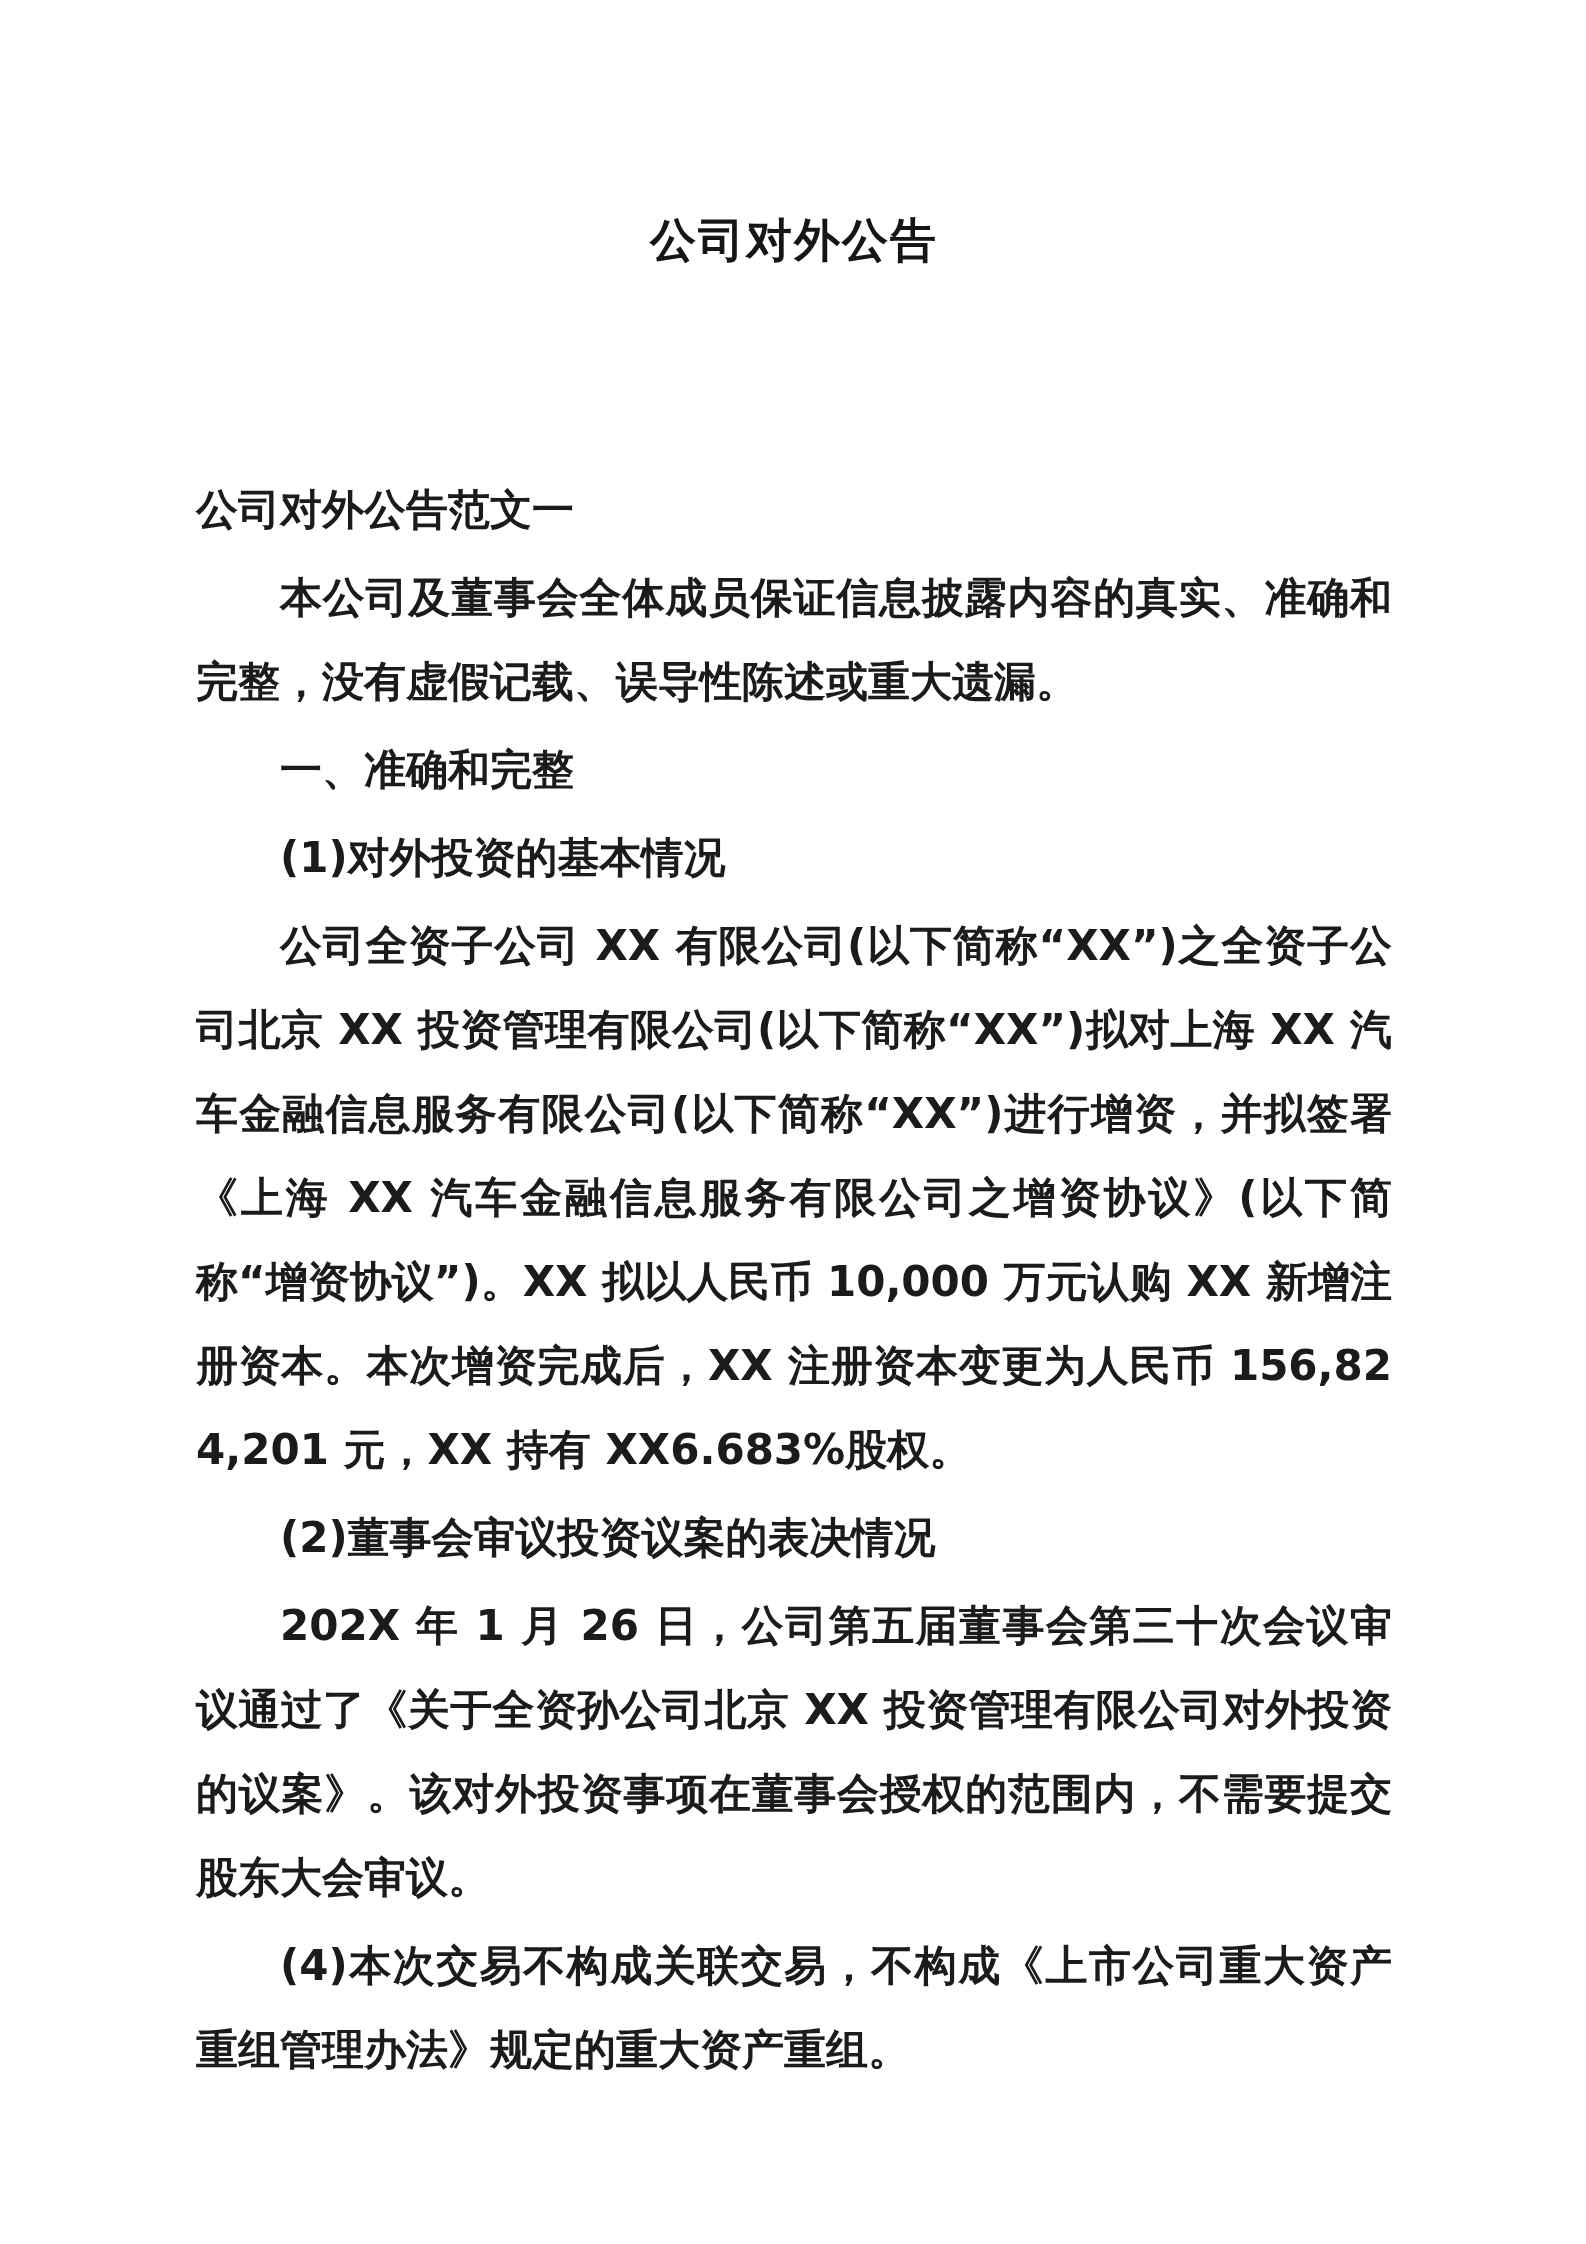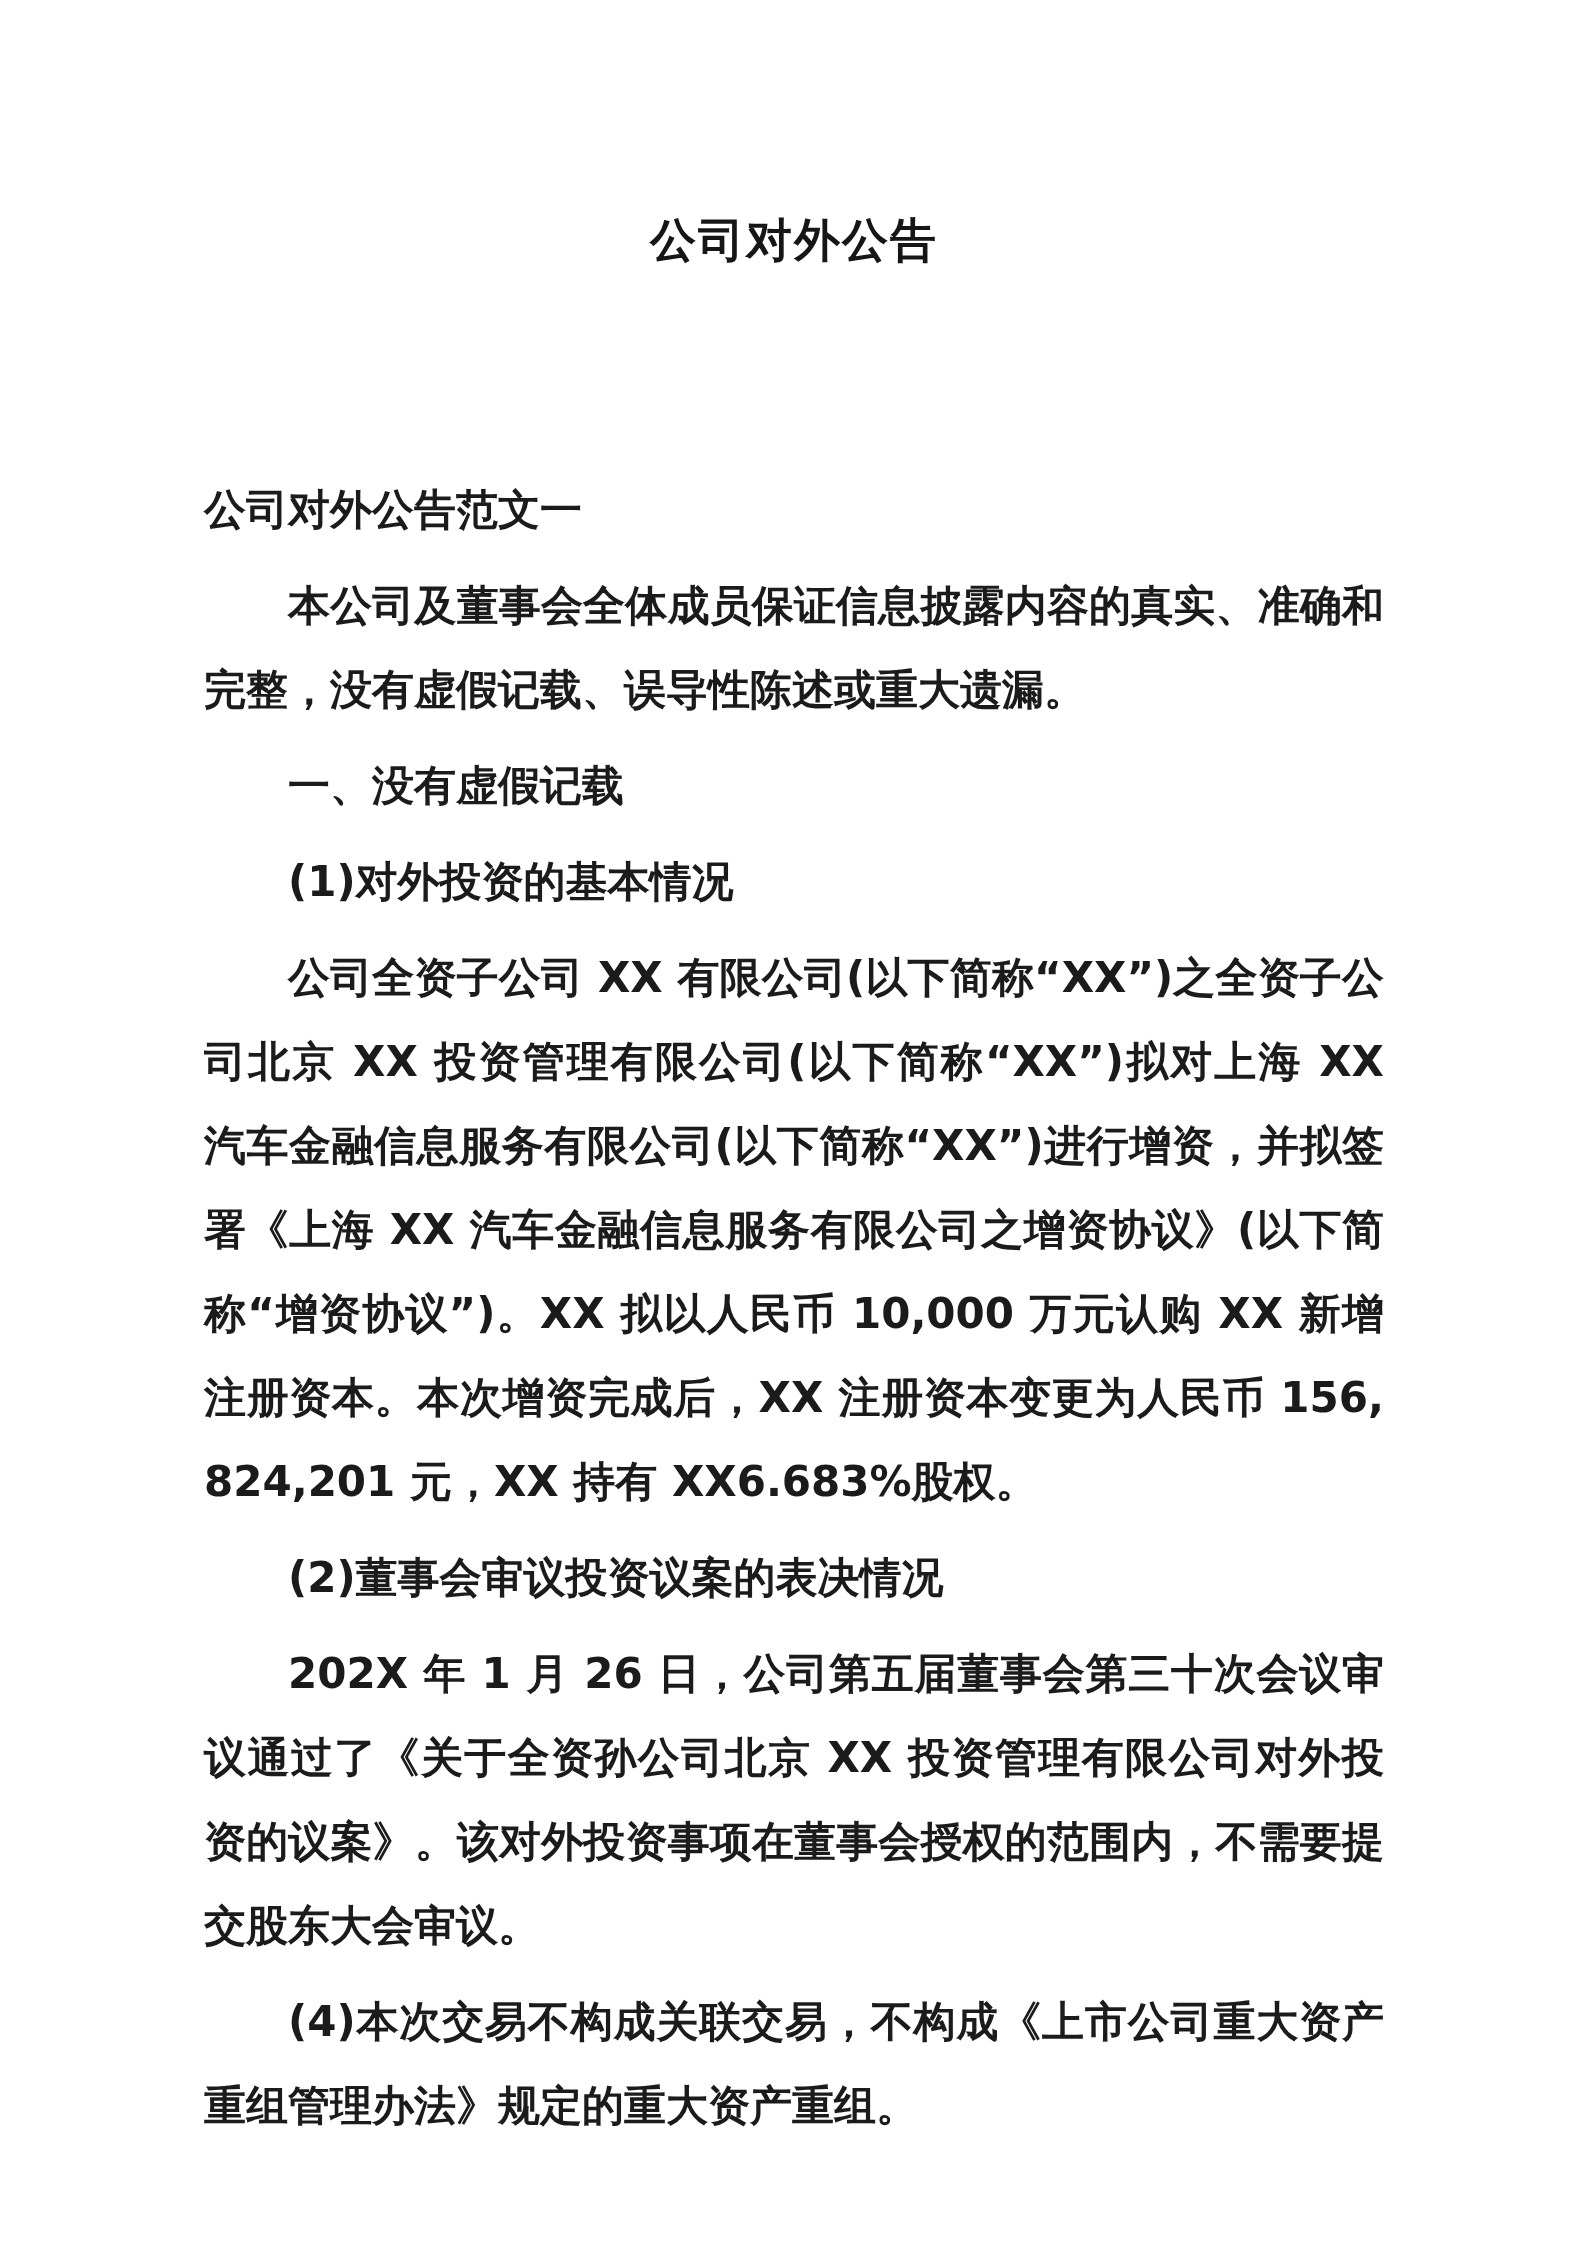--- a/index.html
+++ b/index.html
@@ -29,39 +29,39 @@
     color: #161616;
     letter-spacing: 2px;
   }
   .doc-body {
     font-size: 42px;
     line-height: 84px;
     font-weight: 700;
     color: #1b1b1b;
   }
   .para {
-    margin: 12px;
+    margin: 4px;
     padding: 0;
     text-align: justify;
     text-justify: inter-ideograph;
     text-indent: 2em;
     word-break: break-all;
   }
   .para.flush {
     text-indent: 0;
   }
 </style>
 </head>
 <body>
 
 <div class="page">
   <h1 class="doc-title">公司对外公告</h1>
   <div class="doc-body" id="doc-body">
       <p class="para flush">公司对外公告范文一</p>
       <p class="para indent">本公司及董事会全体成员保证信息披露内容的真实、准确和完整，没有虚假记载、误导性陈述或重大遗漏。</p>
-      <p class="para indent">一、没有虚假记载</p>
+      <p class="para indent">一、准确和完整</p>
       <p class="para indent">(1)对外投资的基本情况</p>
       <p class="para indent">公司全资子公司 XX 有限公司(以下简称“XX”)之全资子公司北京 XX 投资管理有限公司(以下简称“XX”)拟对上海 XX 汽车金融信息服务有限公司(以下简称“XX”)进行增资，并拟签署《上海 XX 汽车金融信息服务有限公司之增资协议》(以下简称“增资协议”)。XX 拟以人民币 10,000 万元认购 XX 新增注册资本。本次增资完成后，XX 注册资本变更为人民币 156,824,201 元，XX 持有 XX6.683%股权。</p>
       <p class="para indent">(2)董事会审议投资议案的表决情况</p>
       <p class="para indent">202X 年 1 月 26 日，公司第五届董事会第三十次会议审议通过了《关于全资孙公司北京 XX 投资管理有限公司对外投资的议案》。该对外投资事项在董事会授权的范围内，不需要提交股东大会审议。</p>
       <p class="para indent">(4)本次交易不构成关联交易，不构成《上市公司重大资产重组管理办法》规定的重大资产重组。</p>
     </div>
 </div>
 
 </body></html>

